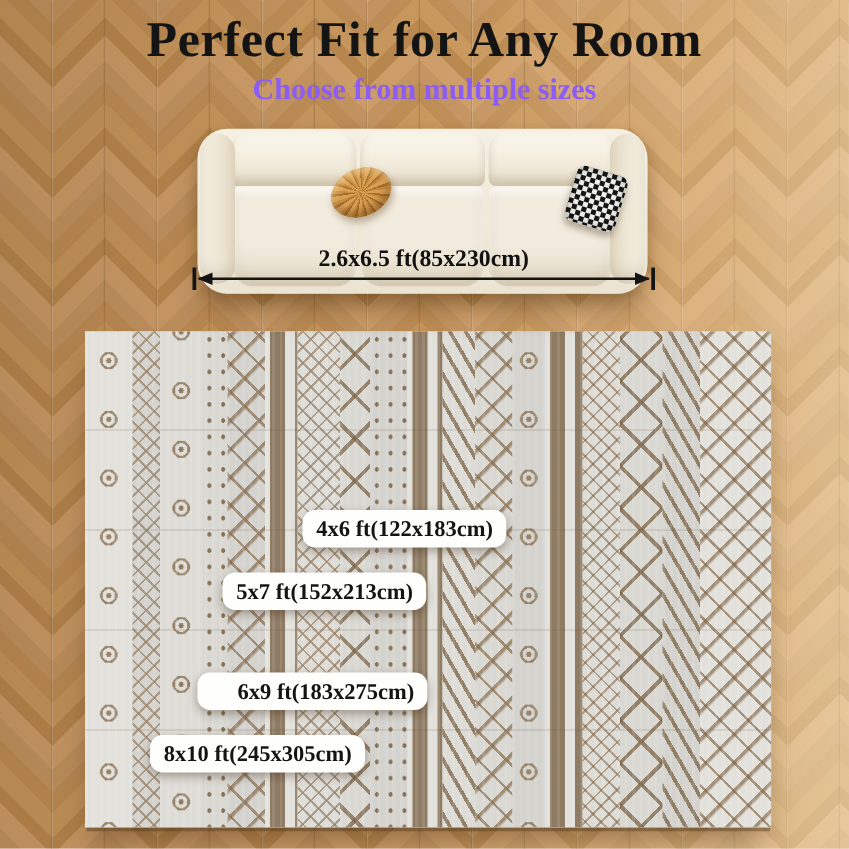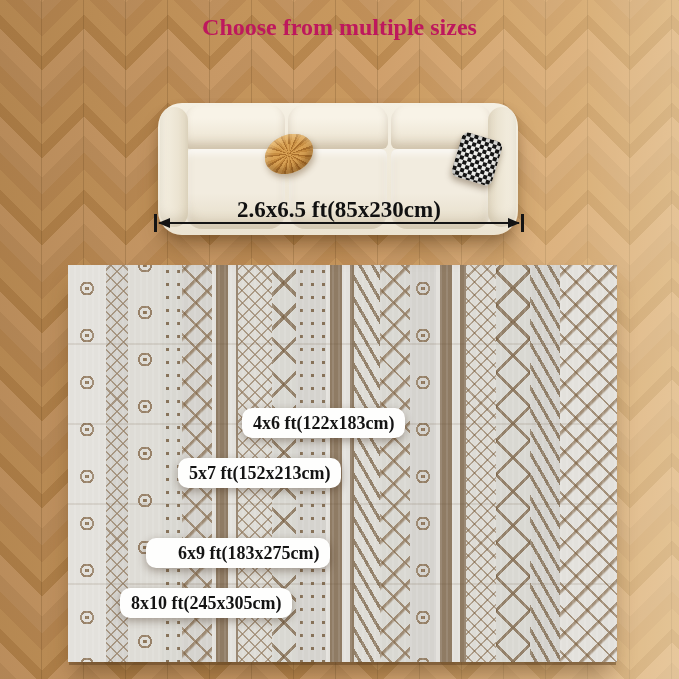--- a/index.html
+++ b/index.html
@@ -16,21 +16,21 @@
   .floor-col.b{background:repeating-linear-gradient(-45deg,
       #c59663 0 12px,#cf9f6b 12px 26px,#ba8950 26px 36px,#c9995f 36px 50px,#c08f58 50px 62px);}
   .floor-tint{position:absolute;inset:0;pointer-events:none;
     background:linear-gradient(94deg,
       rgba(74,42,8,0.18) 0%,rgba(74,42,8,0.06) 30%,rgba(0,0,0,0) 52%,
       rgba(255,228,180,0.30) 80%,rgba(255,240,205,0.50) 100%);}
 
   
   .header{position:absolute;left:0;right:0;top:10px;text-align:center;z-index:5;}
   .title{font-size:40px;font-weight:bold;color:#141414;letter-spacing:0.5px;line-height:1.12;}
-  .subtitle{font-size:24px;font-weight:bold;color:#be185d;margin-top:4px;}
+  .subtitle{font-size:24px;font-weight:bold;color:#8b5cf6;margin-top:4px;}
 
   
   .sofa{position:absolute;left:158px;top:103px;width:360px;height:132px;z-index:4;
     background:linear-gradient(180deg,#f5f0e3,#ece4d2);border-radius:24px;
     box-shadow:0 16px 24px -6px rgba(82,52,16,0.45),0 4px 10px rgba(82,52,16,0.22);}
   .arm{position:absolute;top:4px;bottom:8px;width:28px;border-radius:18px;
     background:linear-gradient(90deg,#f6f1e4,#e6ddc8);
     box-shadow:inset 0 -8px 10px rgba(130,108,76,0.20);}
   .arm-left{left:2px;}
   .arm-right{right:2px;background:linear-gradient(270deg,#f6f1e4,#e6ddc8);}
@@ -47,21 +47,21 @@
     box-shadow:inset 0 4px 6px rgba(255,225,170,0.55),inset 0 -5px 7px rgba(90,50,10,0.45),0 4px 6px rgba(90,55,15,0.35);}
   .pillow-check{position:absolute;left:298px;top:33px;width:42px;height:46px;
     border-radius:7px;transform:rotate(17deg);
     background:conic-gradient(#161616 25%,#efefec 0 50%,#161616 0 75%,#efefec 0);
     background-size:8px 8px;
     box-shadow:inset 0 0 8px rgba(0,0,0,0.35),0 4px 6px rgba(60,35,10,0.35);}
 
   
   .dimension{position:absolute;left:154px;top:197px;width:370px;height:38px;z-index:6;}
   .dim-text{position:absolute;left:0;right:0;top:0;text-align:center;
-    font-size:23px;font-weight:bold;color:#111;white-space:nowrap;}
+    font-size:19px;font-weight:bold;color:#111;white-space:nowrap;}
   .dim-line{position:absolute;left:5px;right:5px;top:25px;height:2px;background:#141414;}
   .dim-endbar{position:absolute;top:17px;width:3px;height:18px;background:#141414;}
   .dim-endbar.left{left:0;}
   .dim-endbar.right{right:0;}
   .dim-arrow{position:absolute;top:21px;width:0;height:0;
     border-top:5px solid transparent;border-bottom:5px solid transparent;}
   .dim-arrow.left{left:4px;border-right:12px solid #141414;}
   .dim-arrow.right{right:4px;border-left:12px solid #141414;}
 
   
@@ -99,21 +99,21 @@
     background:repeating-linear-gradient(180deg,transparent 0 78px,rgba(100,78,52,0.12) 78px 80px),
                repeating-linear-gradient(90deg,rgba(255,255,255,0.10) 0 2px,transparent 2px 6px);}
 
   
   .pill{position:absolute;z-index:8;background:#fefefd;color:#141414;
     font-size:18px;font-weight:bold;white-space:nowrap;
     padding:3px 11px;border-radius:10px;line-height:24px;
     box-shadow:0 3px 8px rgba(60,40,20,0.38);}
   .pill-1{left:209px;top:408px;margin-left:33px;}
   .pill-2{left:178px;top:458px;font-family:Liberation Serif, serif;}
-  .pill-3{left:146px;top:538px;padding-left:32px;}
+  .pill-3{left:158px;top:538px;padding-left:32px;}
   .pill-4{left:120px;top:588px;}
   .pill-5{left:66px;top:633px;}
 </style>
 </head>
 <body>
 
 <div class="page">
 
   <div class="floor">
     <div class="floor-col a"></div>
@@ -130,20 +130,21 @@
     <div class="floor-col b"></div>
     <div class="floor-col a"></div>
     <div class="floor-col b"></div>
     <div class="floor-col a"></div>
     <div class="floor-col b"></div>
     <div class="floor-col a"></div>
   </div>
   <div class="floor-tint"></div>
 
   <div class="header">
+    <div class="title">Perfect Fit for Any Room</div>
     <div class="subtitle">Choose from multiple sizes</div>
   </div>
 
   <div class="sofa">
     <div class="back">
       <div class="back-cushion"></div>
       <div class="back-cushion"></div>
       <div class="back-cushion"></div>
     </div>
     <div class="seats">

